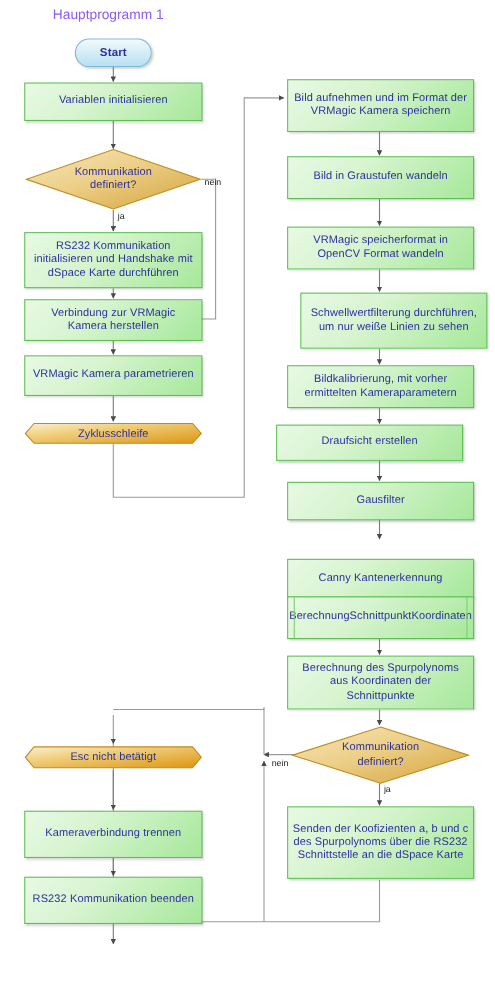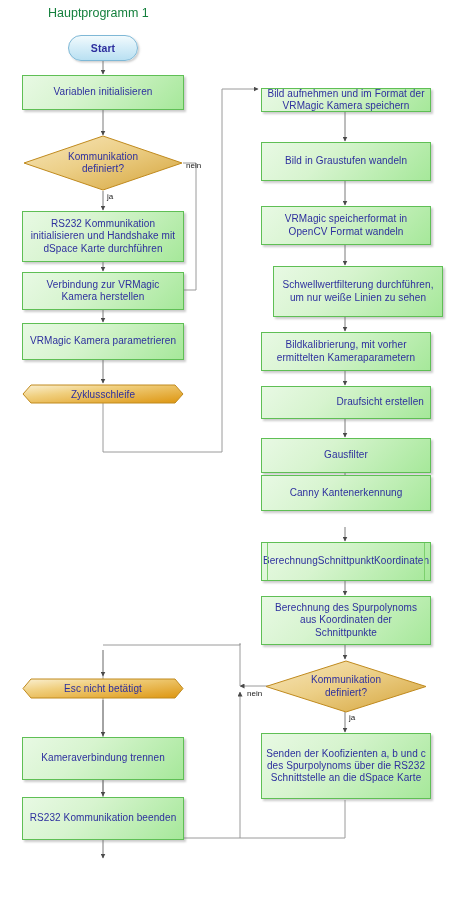--- a/index.html
+++ b/index.html
@@ -42,21 +42,21 @@
   
   .dec{background:transparent;border:0;}
   .dec .dectext{position:relative;z-index:2;font-size:10px;line-height:12.2px;}
   .dec svg{position:absolute;left:0;top:0;}
 
   
   .loop{background:transparent;border:0;}
   .loop .looptext{position:relative;z-index:2;font-size:10px;font-weight:normal;}
   .loop svg{position:absolute;left:0;top:0;}
 
-  .title{position:absolute;color:#15803d;font-size:12.5px;}
+  .title{position:absolute;color:#8b5cf6;font-size:12.5px;}
 
   .edgelabel{position:absolute;color:#1a1a1a;font-size:8px;
              font-family:"Liberation Sans",sans-serif;}
 </style>
 </head>
 <body>
 
 <div id="canvas">
 
   <div class="title" style="left:48px;top:6px;">Hauptprogramm 1</div>
@@ -163,49 +163,49 @@
           <stop offset="0%" stop-color="#faf0d2"></stop>
           <stop offset="35%" stop-color="#f0cf7e"></stop>
           <stop offset="100%" stop-color="#dd950f"></stop>
         </linearGradient>
       </defs>
       <polygon points="9,1 153,1 161,10 153,19 9,19 1,10" fill="url(#gLoop)" stroke="#c08a1e" stroke-width="1"></polygon>
     </svg>
     <span class="looptext">Zyklusschleife</span>
   </div>
 
-  <div class="node proc" style="left:261px;top:72px;width:170px;height:24px;padding:0 4px;margin-top:16px;">
+  <div class="node proc" style="left:261px;top:72px;width:170px;height:48px;padding:0 4px;">
     <span>Bild aufnehmen und im Format der VRMagic Kamera speichern</span>
   </div>
 
   <div class="node proc" style="left:261px;top:142px;width:170px;height:39px;padding:0 6px;">
     <span>Bild in Graustufen wandeln</span>
   </div>
 
   <div class="node proc" style="left:261px;top:206px;width:170px;height:39px;padding:0 6px;">
     <span>VRMagic speicherformat in OpenCV Format wandeln</span>
   </div>
 
   <div class="node proc" style="left:273px;top:266px;width:170px;height:51px;padding:0 6px;">
     <span>Schwellwertfilterung durchführen, um nur weiße Linien zu sehen</span>
   </div>
 
   <div class="node proc" style="left:261px;top:332px;width:170px;height:39px;padding:0 4px;">
     <span>Bildkalibrierung, mit vorher ermittelten Kameraparametern</span>
   </div>
 
-  <div class="node proc" style="left:261px;top:386px;width:170px;height:33px;padding:0 6px;justify-content:flex-end;">
+  <div class="node proc" style="left:251px;top:386px;width:170px;height:33px;padding:0 6px;">
     <span>Draufsicht erstellen</span>
   </div>
 
   <div class="node proc" style="left:261px;top:438px;width:170px;height:35px;padding:0 17px;">
     <span>Gausfilter</span>
   </div>
 
-  <div class="node proc" style="left:261px;top:475px;width:170px;height:36px;padding:0 6px;">
+  <div class="node proc" style="left:261px;top:508px;width:170px;height:36px;padding:0 6px;">
     <span>Canny Kantenerkennung</span>
   </div>
 
   <div class="node subproc" style="left:261px;top:542px;width:170px;height:39px;padding:0 10px;">
     <span>BerechnungSchnittpunktKoordinaten</span>
   </div>
 
   <div class="node proc" style="left:261px;top:596px;width:170px;height:49px;padding:0 6px;">
     <span>Berechnung des Spurpolynoms aus Koordinaten der Schnittpunkte</span>
   </div>

